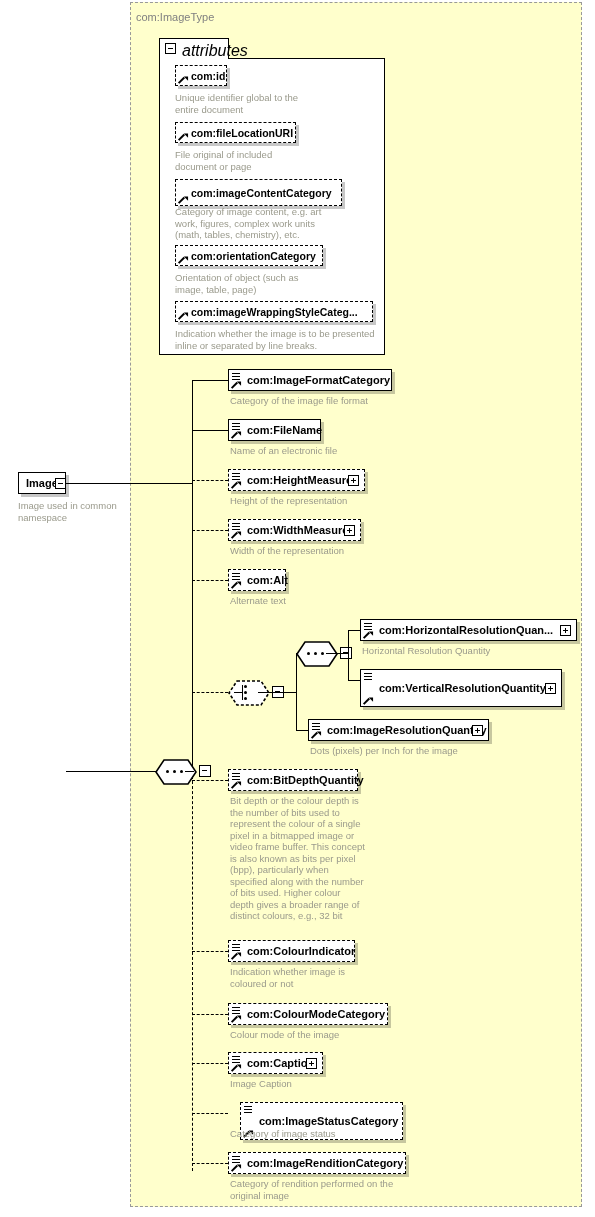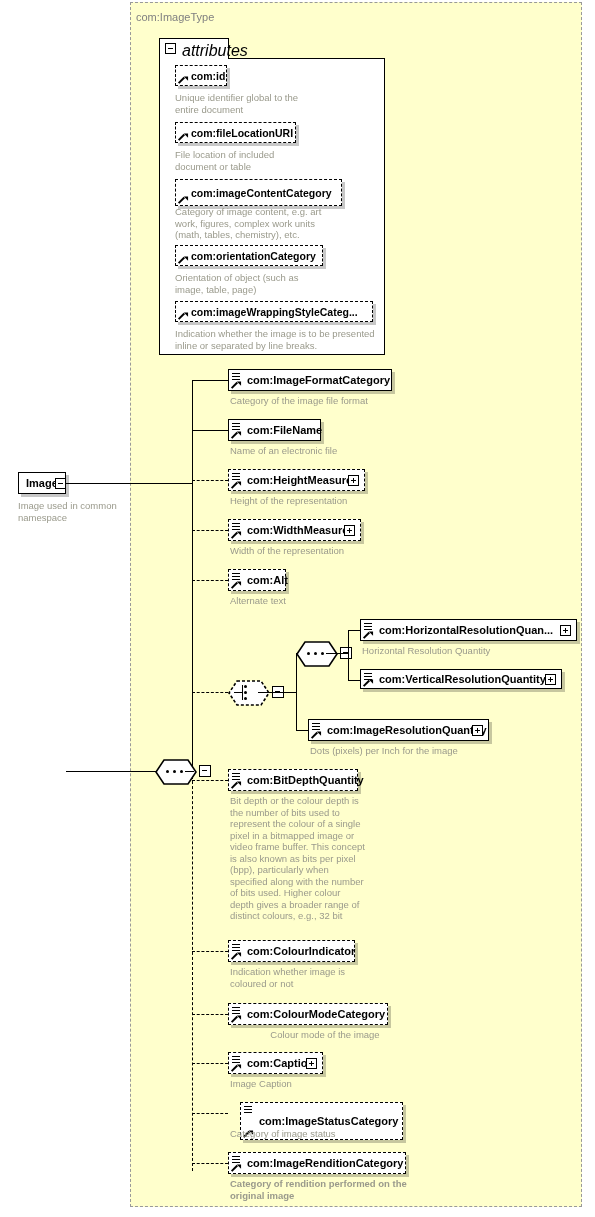--- a/index.html
+++ b/index.html
@@ -131,21 +131,21 @@
 <div class="node dashed attr abs" style="left:175px;top:65px;width:52px;height:21px;">
   <span class="ar"></span>
   <span class="nm">com:id</span>
 </div>
 <div class="ann abs" style="left:175px;top:92px;width:130px;">Unique identifier global to the entire document</div>
 
 <div class="node dashed attr abs" style="left:175px;top:122px;width:121px;height:21px;">
   <span class="ar"></span>
   <span class="nm">com:fileLocationURI</span>
 </div>
-<div class="ann abs" style="left:175px;top:149px;width:140px;">File location of included document or table</div>
+<div class="ann abs" style="left:175px;top:149px;width:140px;">File original of included document or page</div>
 
 <div class="node dashed attr abs" style="left:175px;top:179px;width:167px;height:27px;">
   <span class="ar"></span>
   <span class="nm">com:imageContentCategory</span>
 </div>
 <div class="ann abs" style="left:175px;top:206px;width:150px;">Category of image content, e.g. art work, figures, complex work units (math, tables, chemistry), etc.</div>
 
 <div class="node dashed attr abs" style="left:175px;top:245px;width:148px;height:21px;">
   <span class="ar"></span>
   <span class="nm">com:orientationCategory</span>
@@ -280,21 +280,21 @@
       <i></i>
       <i></i>
       <i></i>
     </span>
   <span class="ar"></span>
   <span class="nm">com:HorizontalResolutionQuan...</span>
   <span class="plus-sq" style="right:5px;"></span>
 </div>
 <div class="ann abs" style="left:362px;top:645px;width:210px;">Horizontal Resolution Quantity</div>
 
-<div class="node solid abs" style="left:360px;top:669px;width:202px;height:20px;">
+<div class="node solid abs" style="left:360px;top:669px;width:202px;height:38px;">
   <span class="eg">
       <i></i>
       <i></i>
       <i></i>
     </span>
   <span class="ar"></span>
   <span class="nm">com:VerticalResolutionQuantity</span>
   <span class="plus-sq" style="right:5px;"></span>
 </div>
 <div class="ann abs" style="left:362px;top:724px;width:210px;">Vertical Resolution Quantity</div>
@@ -339,21 +339,21 @@
 <div class="dh abs" style="left:192px;top:1014px;width:36px;"></div>
 <div class="node dashed abs" style="left:228px;top:1003px;width:160px;height:22px;">
   <span class="eg">
       <i></i>
       <i></i>
       <i></i>
     </span>
   <span class="ar"></span>
   <span class="nm">com:ColourModeCategory</span>
 </div>
-<div class="ann abs" style="left:230px;top:1029px;width:190px;text-align:center;">Colour mode of the image</div>
+<div class="ann abs" style="left:230px;top:1029px;width:190px;">Colour mode of the image</div>
 
 <div class="dh abs" style="left:192px;top:1063px;width:36px;"></div>
 <div class="node dashed abs" style="left:228px;top:1052px;width:95px;height:22px;">
   <span class="eg">
       <i></i>
       <i></i>
       <i></i>
     </span>
   <span class="ar"></span>
   <span class="nm">com:Caption</span>
@@ -376,13 +376,13 @@
 <div class="dh abs" style="left:192px;top:1163px;width:36px;"></div>
 <div class="node dashed abs" style="left:228px;top:1152px;width:178px;height:22px;">
   <span class="eg">
       <i></i>
       <i></i>
       <i></i>
     </span>
   <span class="ar"></span>
   <span class="nm">com:ImageRenditionCategory</span>
 </div>
-<div class="ann abs" style="left:230px;top:1178px;width:190px;font-weight:bold;">Category of rendition performed on the original image</div>
+<div class="ann abs" style="left:230px;top:1178px;width:190px;">Category of rendition performed on the original image</div>
 
 </body></html>

